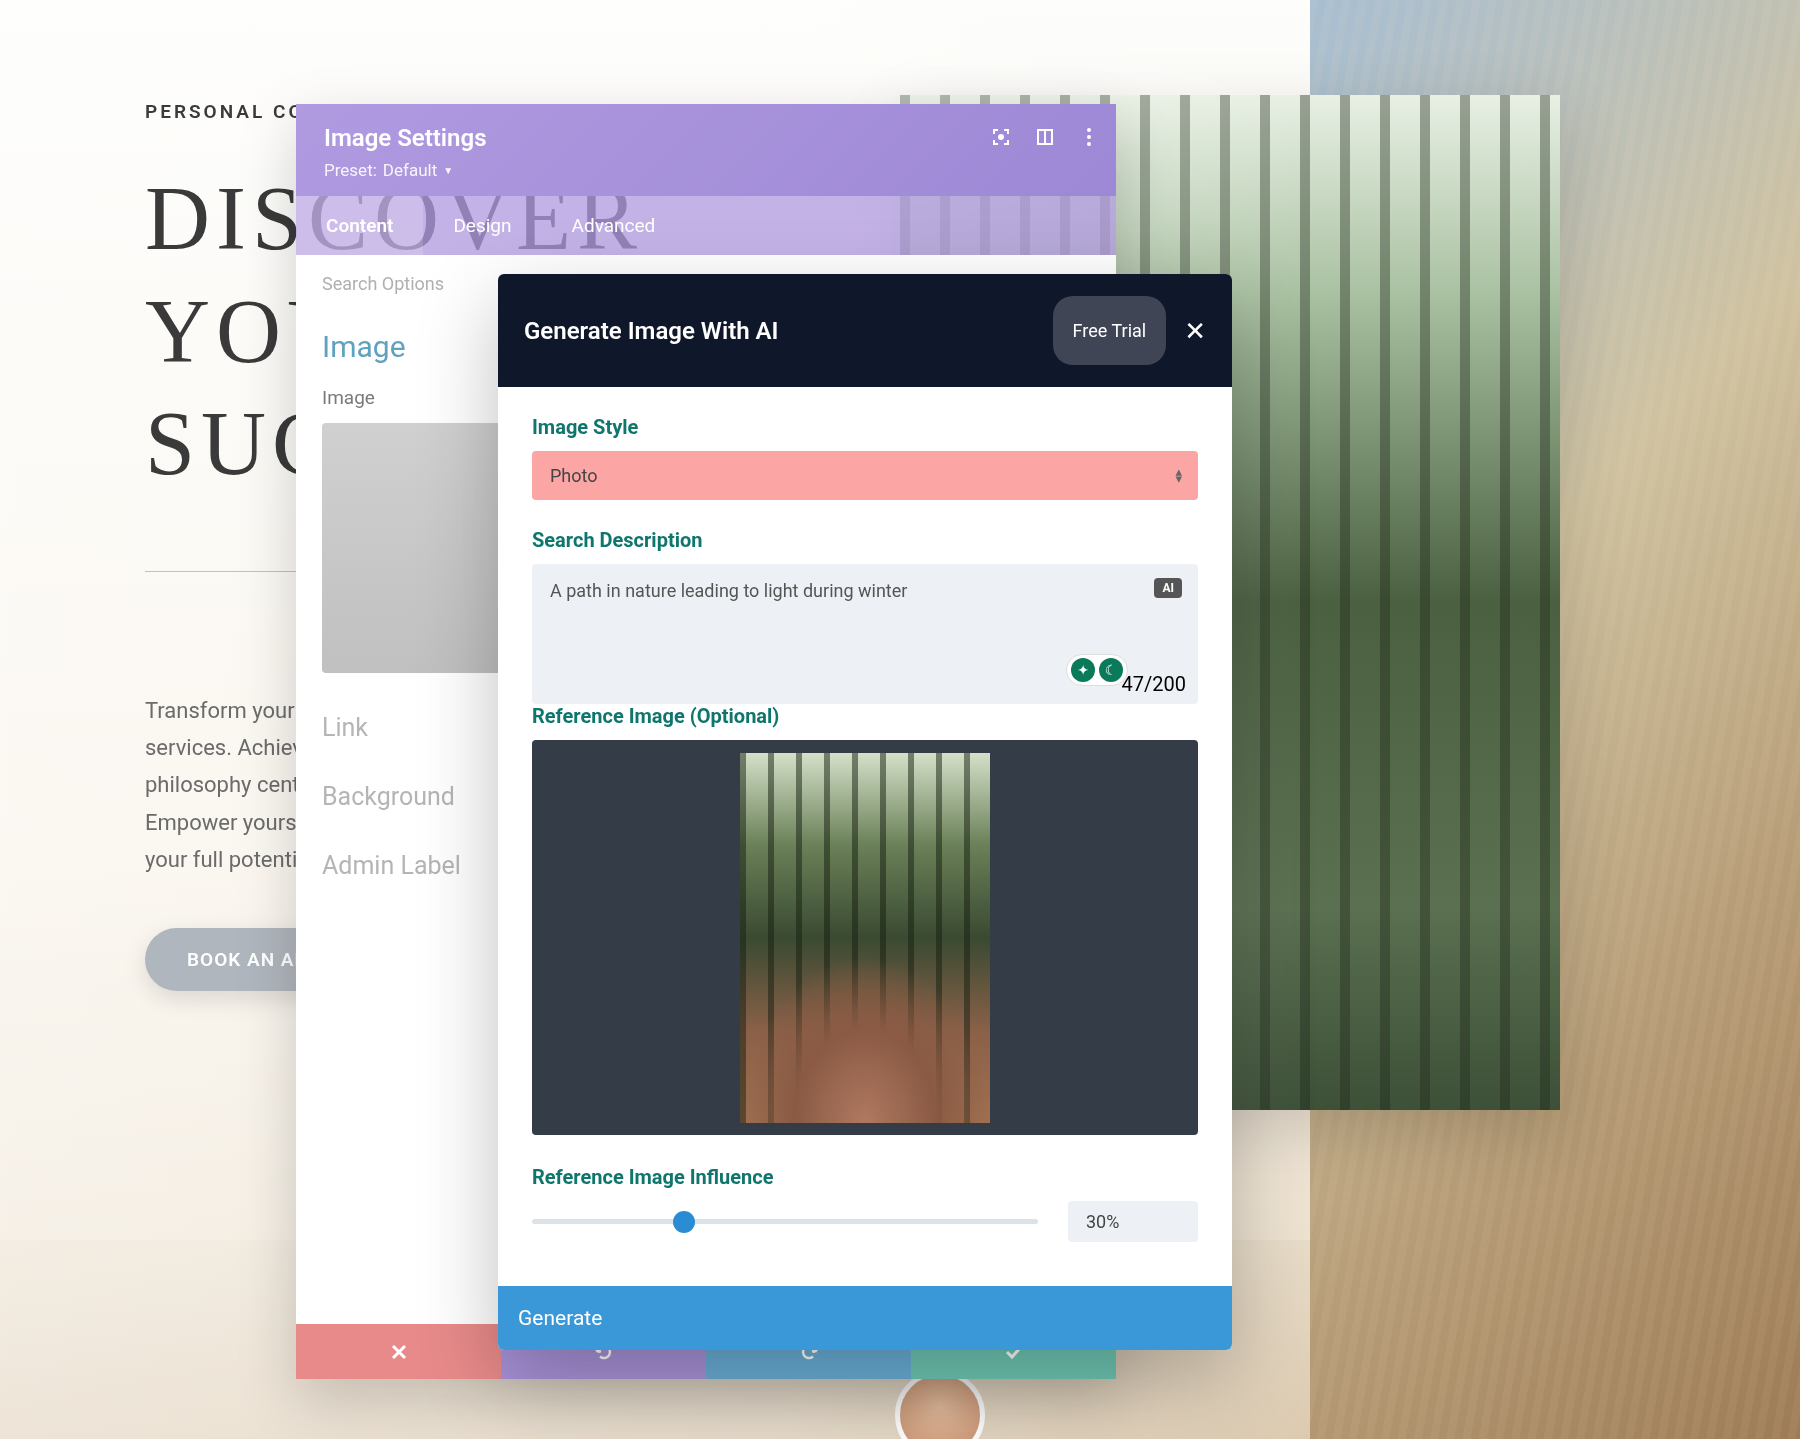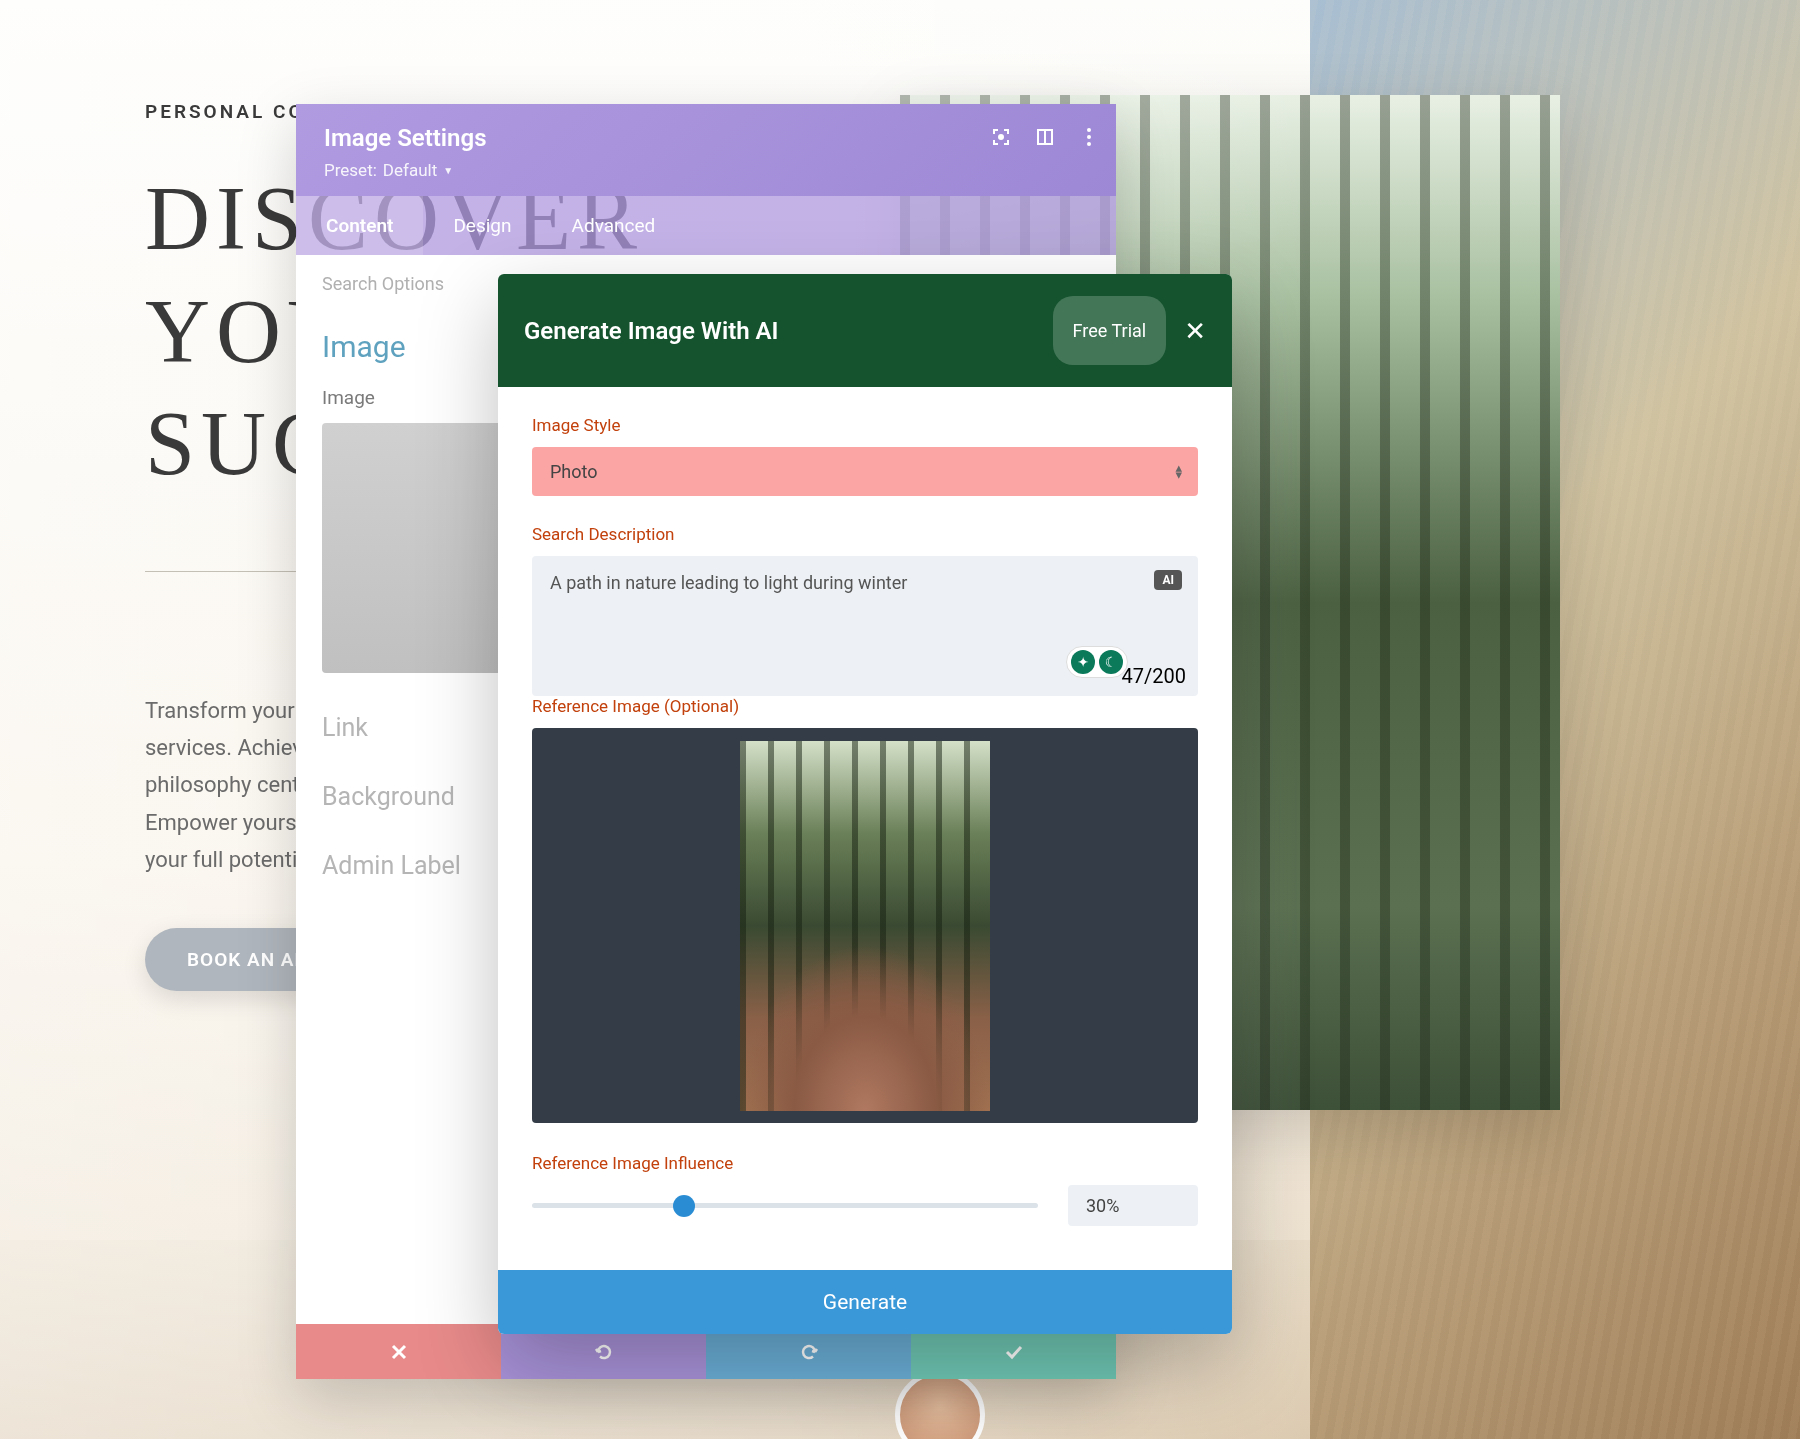--- a/index.html
+++ b/index.html
@@ -95,32 +95,32 @@
 .fbtn.cancel{background:#e88a8a;}
 .fbtn.undo{background:#a892d8;}
 .fbtn.redo{background:#6aaed6;}
 .fbtn.save{background:#6fc7b4;}
 .ai-modal {
   position: absolute; left: 498px; top: 274px; width: 734px;
   background: #fff; border-radius: 6px; overflow: hidden;
   box-shadow: 0 30px 80px rgba(0,0,0,0.25);
 }
 .ai-header {
-  background: #14532d; color: #fff; padding: 22px 26px;
+  background: #0f172a; color: #fff; padding: 22px 26px;
   display: flex; align-items: center; justify-content: space-between;
 }
 .ai-title { font-size: 24px; font-weight: 600; }
 .ai-header-right { display:flex; align-items:center; gap:18px;}
 .free-trial {
   background: rgba(255,255,255,0.2); padding: 24px 20px; border-radius: 20px;
   font-size: 18px;
 }
 .ai-close { font-size: 26px; cursor: pointer; font-weight:300;}
 .ai-body { padding: 28px 34px; }
-.ai-label { font-size: 17px; font-weight: 400; color: #c2410c; margin-bottom: 12px;}
+.ai-label { font-size: 20px; font-weight: 700; color: #0f766e; margin-bottom: 12px;}
 .ai-select {
   background: #fca5a5; border-radius: 4px; padding: 14px 18px;
   font-size: 18px; color: #444; position: relative; margin-bottom: 28px;
 }
 .ai-select .arrows {
   position: absolute; right: 16px; top: 50%; transform: translateY(-50%);
   font-size: 13px; color: #666; line-height: 0.6;
 }
 .ai-textarea {
   background: #edf1f5; border-radius: 4px; padding: 16px 18px;
@@ -159,21 +159,21 @@
   flex:1; height:5px; background:#dbe2e8; border-radius:3px; position:relative;
 }
 .slider-thumb {
   position:absolute; left:30%; top:50%; transform:translate(-50%,-50%);
   width:22px; height:22px; background:#2a8dd4; border-radius:50%;
 }
 .slider-value {
   background:#edf1f5; padding:10px 18px; border-radius:4px; font-size:18px; color:#444; width:130px;
 }
 .generate-btn {
-  background:#3a98d8; color:#fff; text-align:center; padding:20px; font-size:21px;
+  background:#3a98d8; color:#fff; text-align:left; padding:20px; font-size:21px;
   cursor:pointer;
 }
 .white-fade {
   position:absolute; left:0; top:0; width:1310px; height:1439px;
   background: linear-gradient(90deg, rgba(255,255,255,0.5) 0%, rgba(255,255,255,0.35) 60%, rgba(255,255,255,0) 100%);
   pointer-events:none;
 }
 .avatar{position:absolute;left:895px;top:1370px;width:90px;height:90px;border-radius:50%;background:radial-gradient(circle at 50% 40%, #e8c0a0, #c89070);border:5px solid #fff;}
 .below-band{position:absolute;left:0;top:1240px;width:1310px;height:200px;background:linear-gradient(180deg,#e8dcc8,#dccab0);}
 </style>

